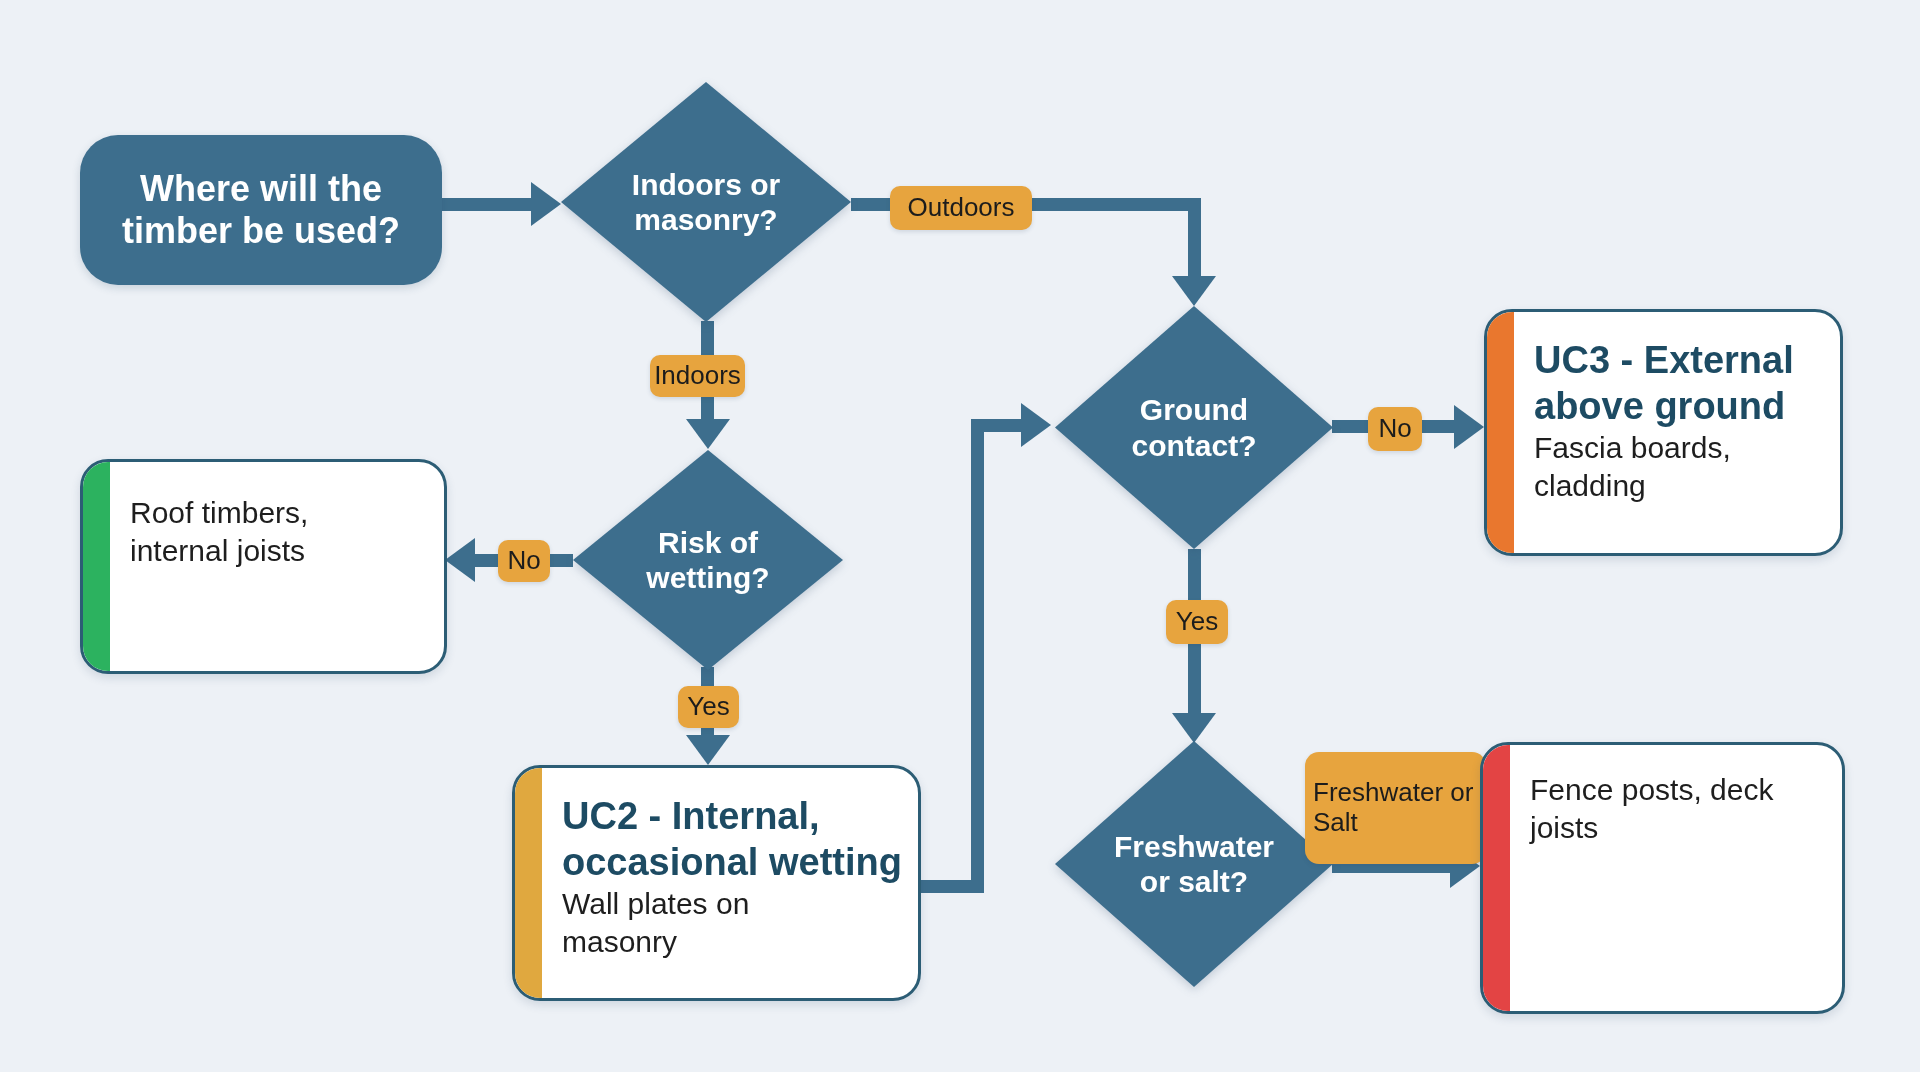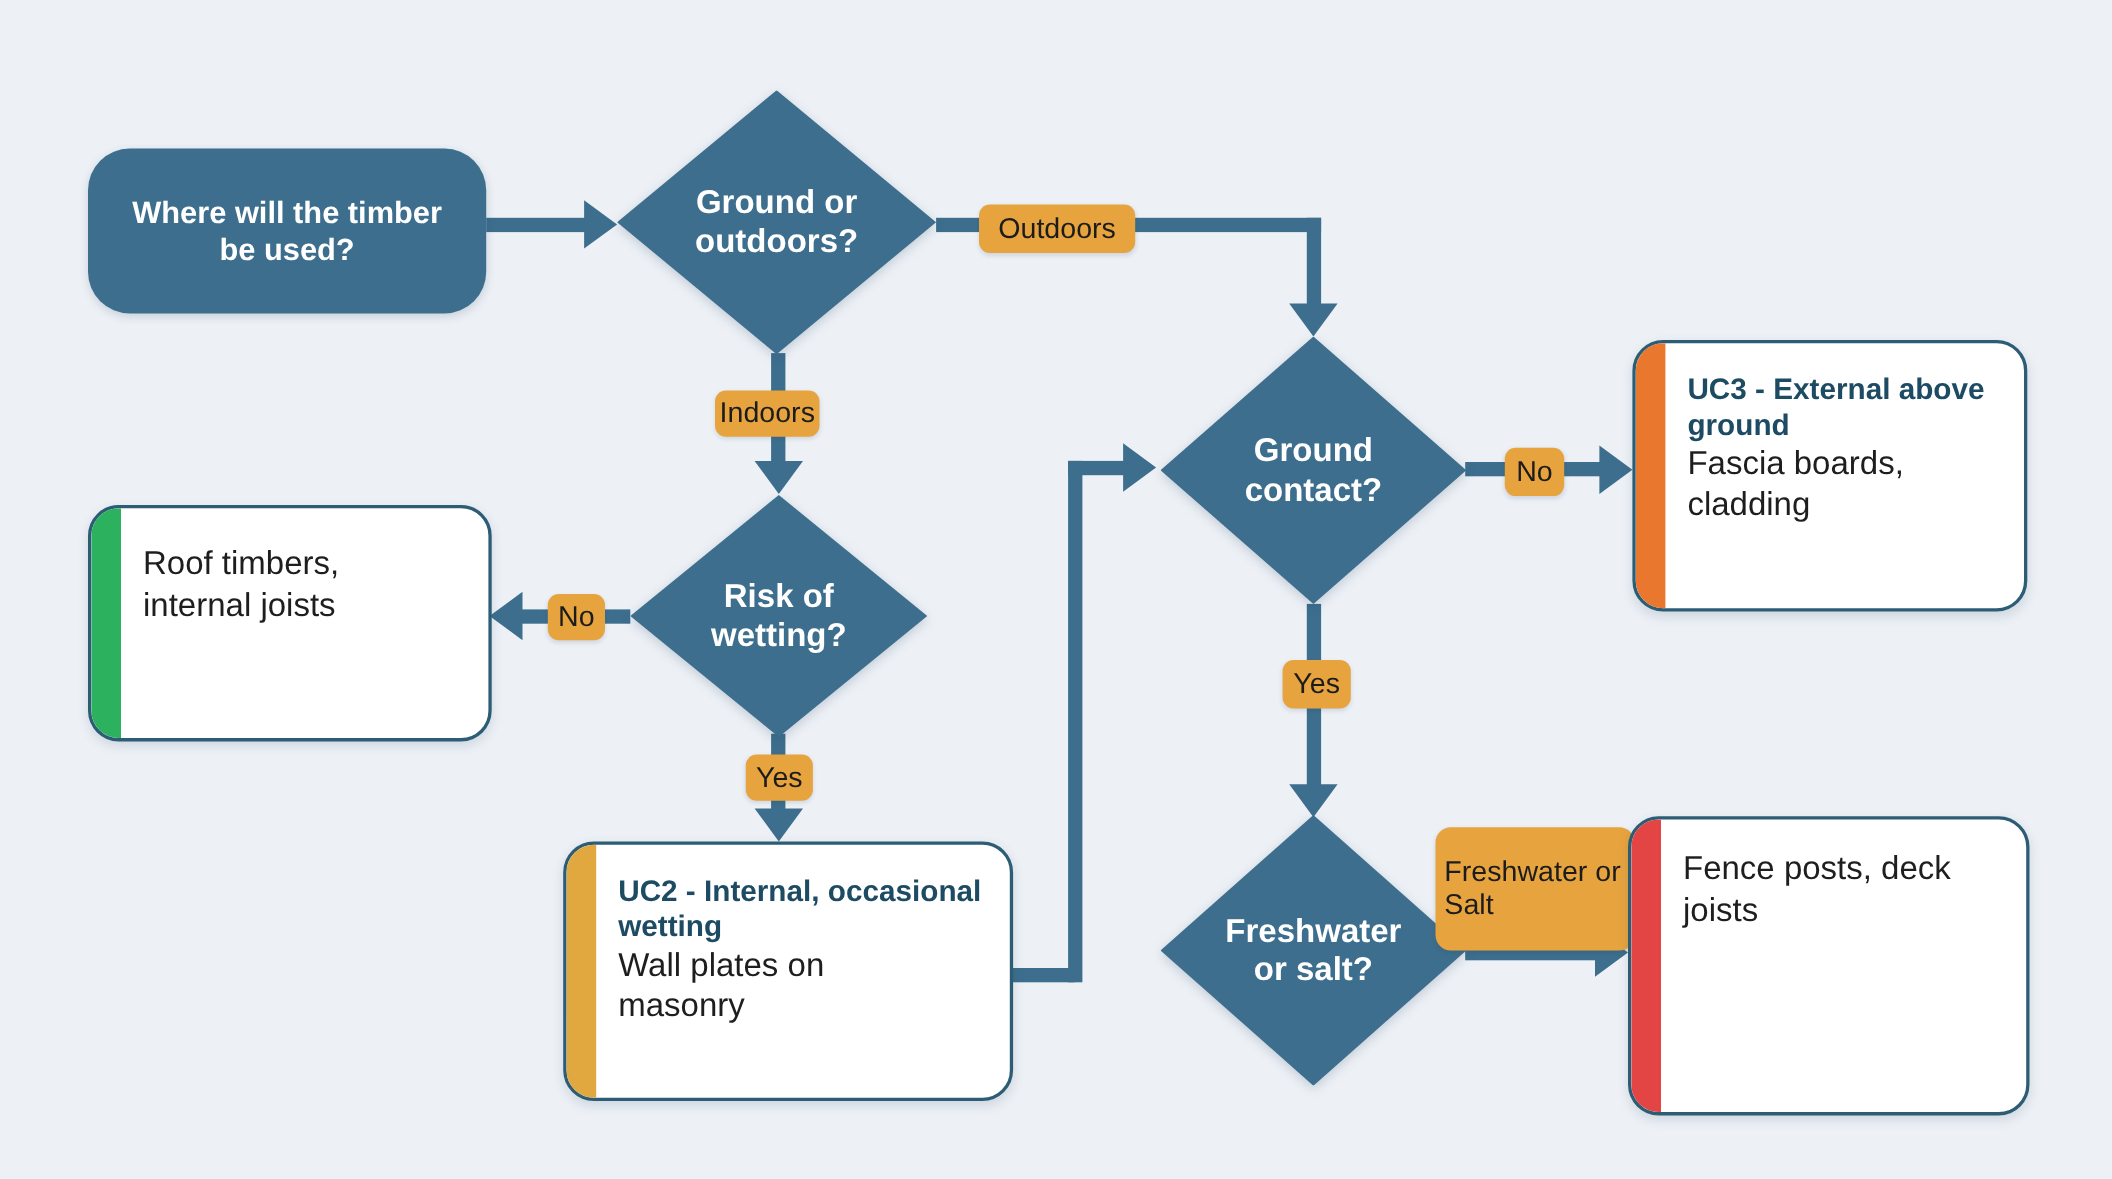--- a/index.html
+++ b/index.html
@@ -15,21 +15,21 @@
   }
   
   .start-node{
     position:absolute;
     background:var(--node-teal,#3d6e8d);
     border-radius:38px;
     display:flex;align-items:center;justify-content:center;
     box-shadow:0 3px 8px rgba(40,70,100,.18);
   }
   .start-node .lbl{
-    color:#fff;font-weight:bold;font-size:28px;line-height:1.18;
+    color:#fff;font-weight:bold;font-size:36px;line-height:1.18;
     text-align:center;max-width:292px;
   }
   .diamond-wrap{position:absolute;filter:drop-shadow(0 3px 5px rgba(40,70,100,.22));}
   .diamond{
     width:100%;height:100%;
     background:var(--node-teal,#3d6e8d);
     clip-path:polygon(50% 0,100% 50%,50% 100%,0 50%);
     display:flex;align-items:center;justify-content:center;
   }
   .diamond .lbl{
@@ -42,21 +42,21 @@
     background:var(--card-bg,#fff);
     border:3px solid var(--card-border,#2c5d75);
     border-radius:28px;
     overflow:hidden;
     box-shadow:0 4px 10px rgba(40,70,100,.15);
   }
   .stripe{position:absolute;left:0;top:0;bottom:0;width:27px;}
   .card-content{position:absolute;left:47px;right:14px;top:26px;}
   .card-title{
     color:var(--card-title,#1d4b63);
-    font-weight:bold;font-size:27px;line-height:1.2;
+    font-weight:bold;font-size:38px;line-height:1.2;
   }
   .card-desc{
     color:var(--card-body,#1e1e1e);
     font-size:30px;line-height:1.25;max-width:280px;
   }
   
   .edge{position:absolute;background:var(--edge-teal,#3d6e8d);}
   .ah{position:absolute;width:0;height:0;}
   .ah-right{border-top:22px solid transparent;border-bottom:22px solid transparent;border-left:30px solid var(--edge-teal,#3d6e8d);}
   .ah-left {border-top:22px solid transparent;border-bottom:22px solid transparent;border-right:30px solid var(--edge-teal,#3d6e8d);}
@@ -106,21 +106,21 @@
 
   <div class="edge" style="left:1332px;top:860px;width:120px;height:13px"></div>
   <div class="ah ah-right" style="left:1450px;top:844px"></div>
 
   <div class="start-node" style="left:80px;top:135px;width:362px;height:150px">
     <div class="lbl">Where will the timber be used?</div>
   </div>
 
   <div class="diamond-wrap" style="left:561px;top:82px;width:290px;height:240px">
     <div class="diamond">
-      <div class="lbl" style="max-width:190px">Ground or outdoors?</div>
+      <div class="lbl" style="max-width:190px">Indoors or masonry?</div>
     </div>
   </div>
 
   <div class="diamond-wrap" style="left:573px;top:450px;width:270px;height:220px">
     <div class="diamond">
       <div class="lbl" style="max-width:160px">Risk of wetting?</div>
     </div>
   </div>
 
   <div class="diamond-wrap" style="left:1055px;top:306px;width:278px;height:243px">

